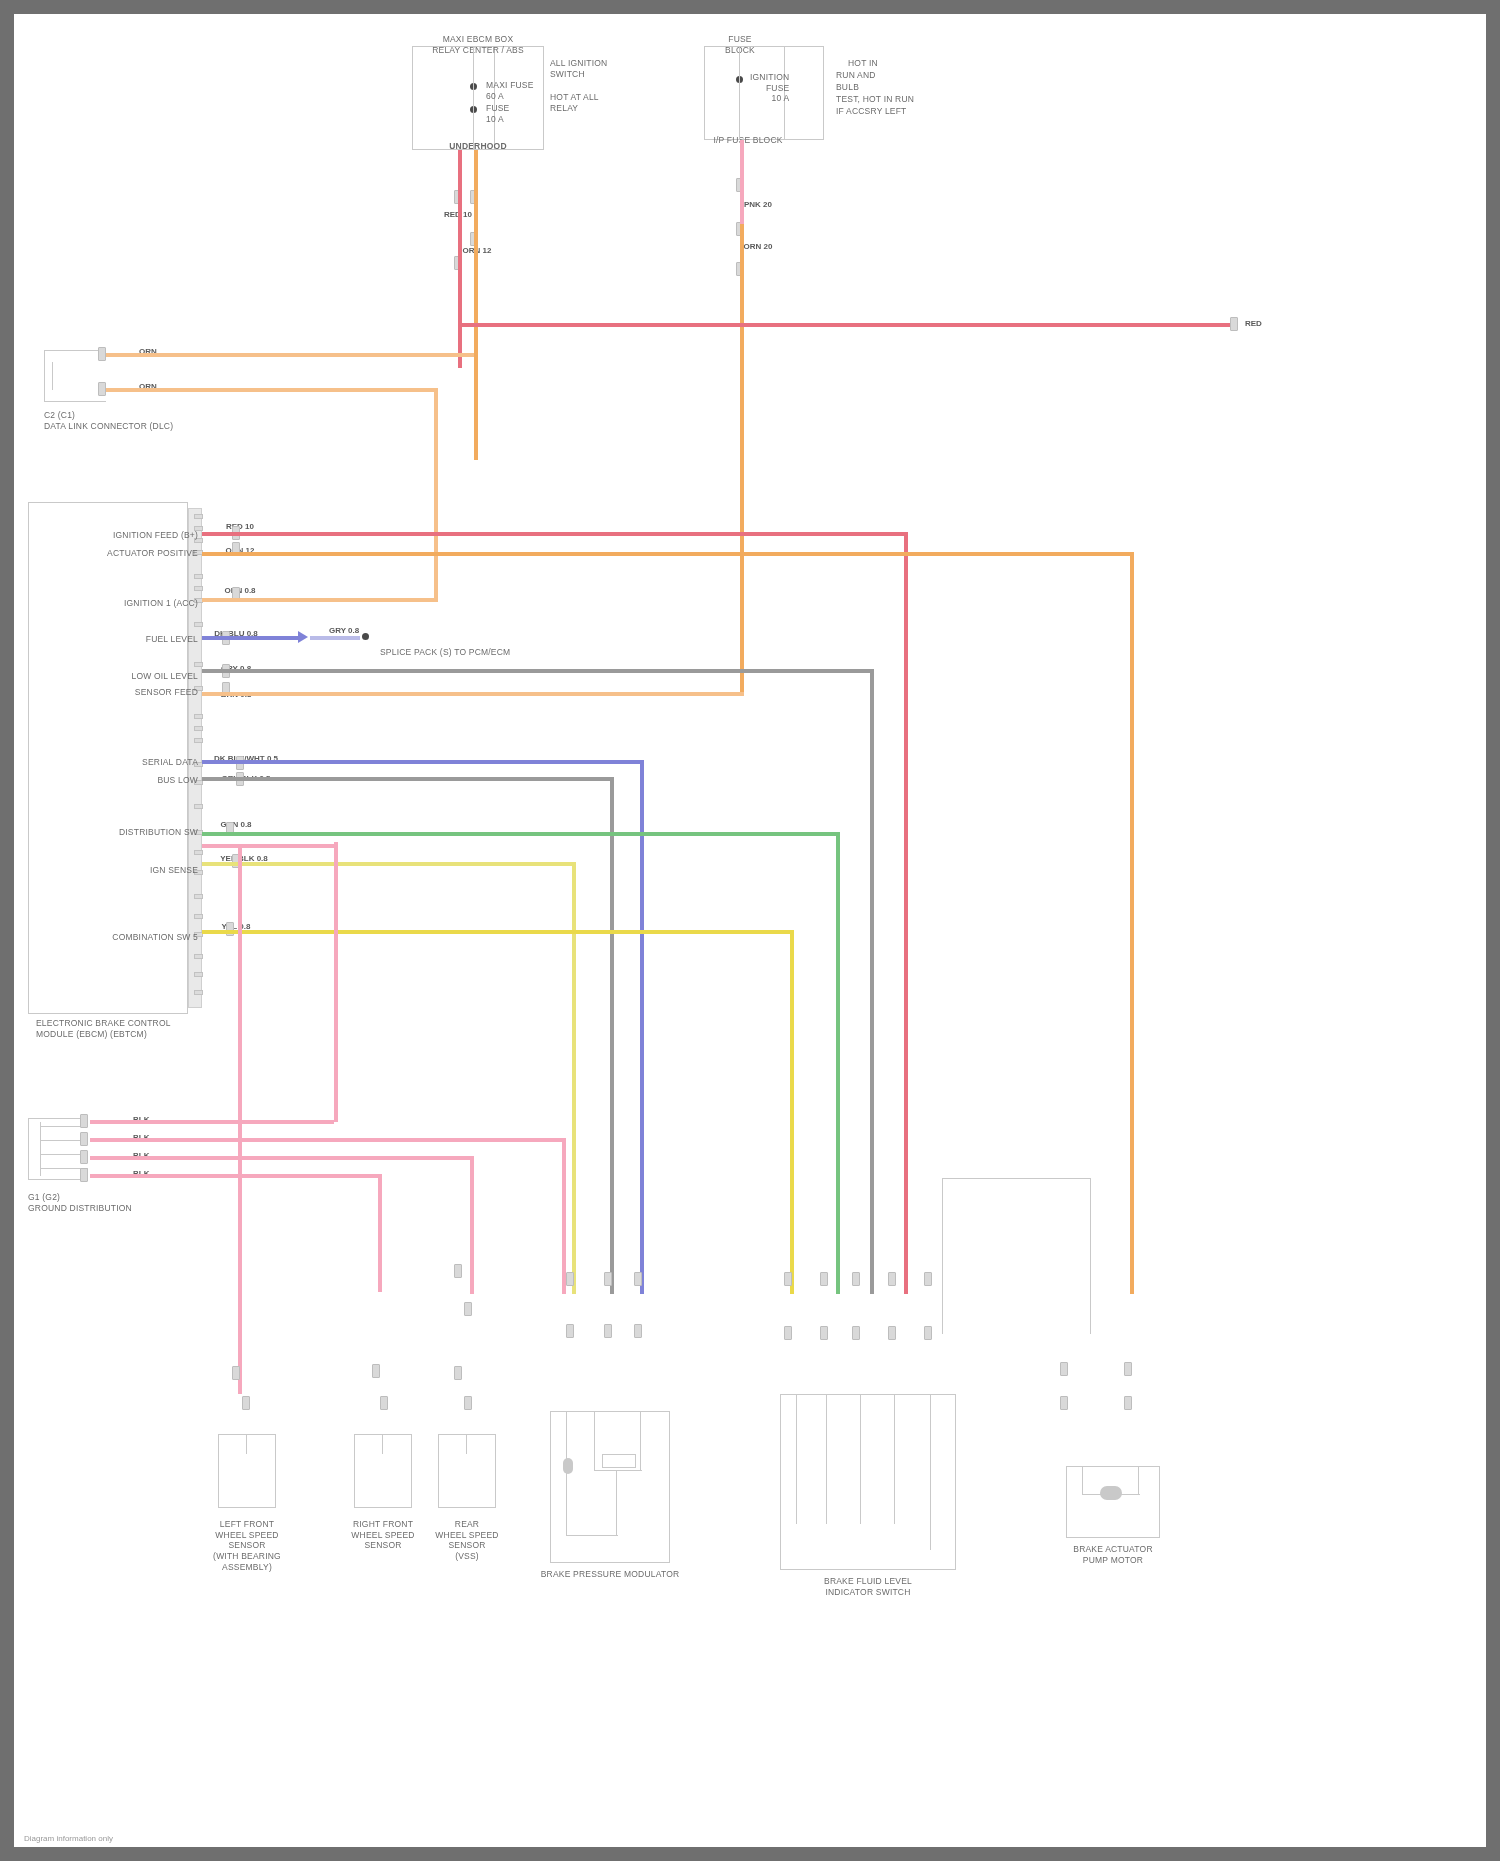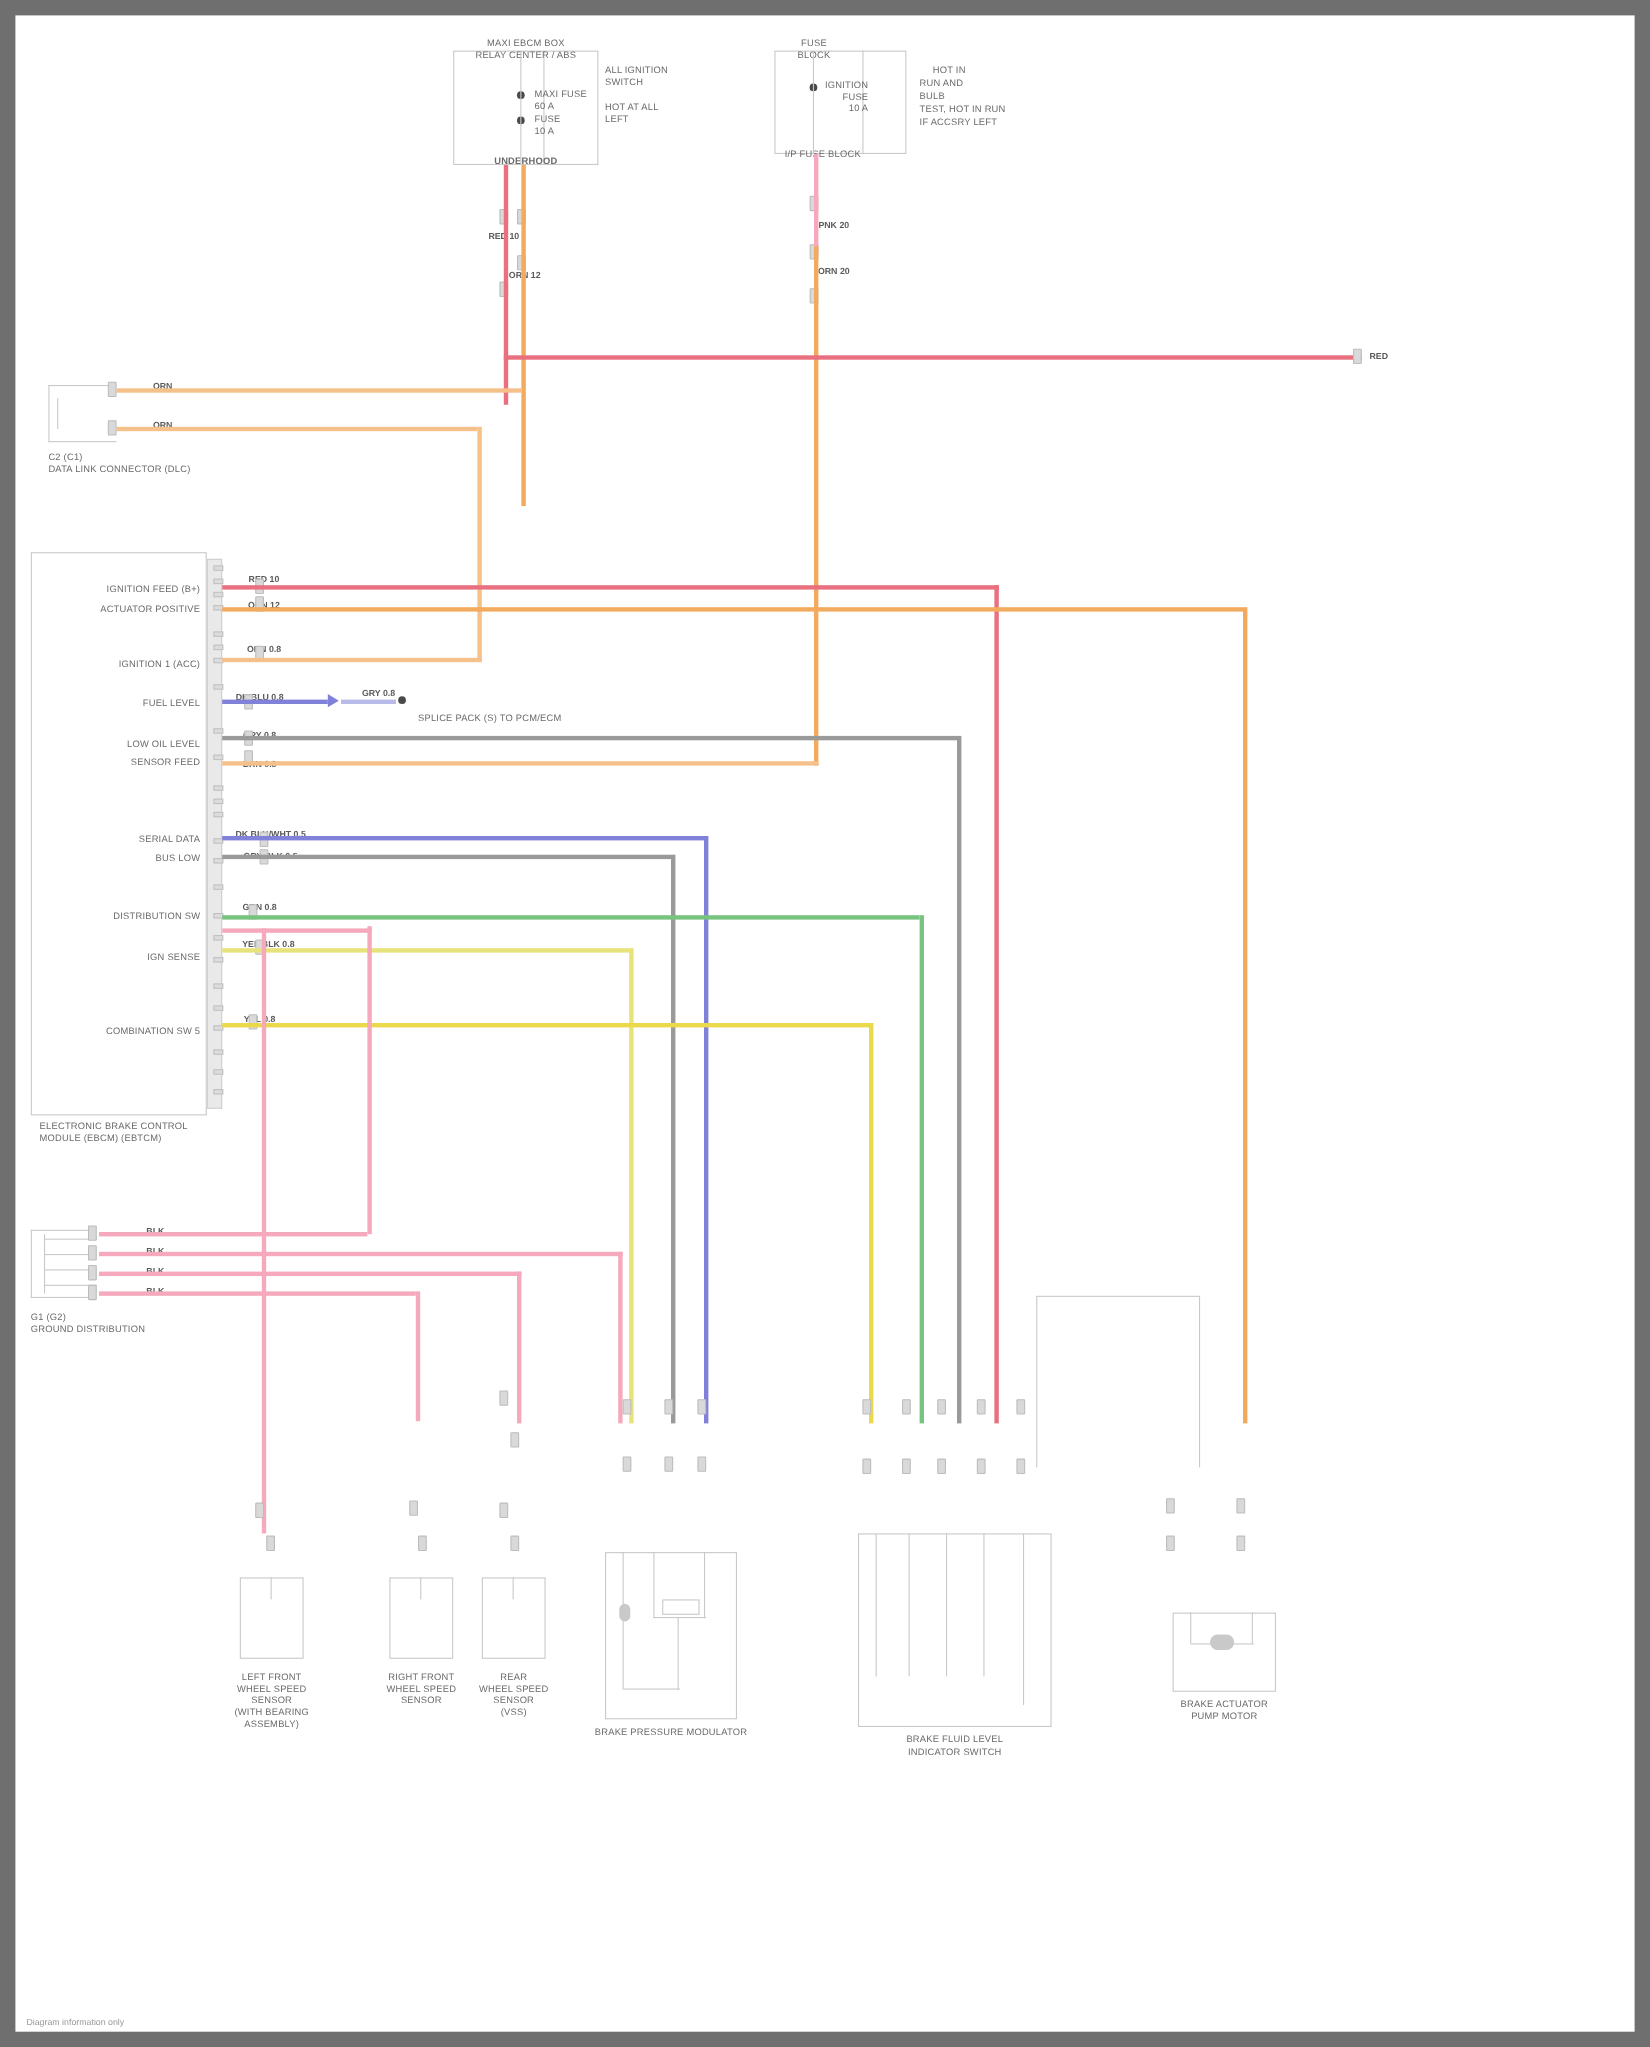--- a/index.html
+++ b/index.html
@@ -6,21 +6,21 @@
   #sheet{
     position:relative;width:1500px;height:1861px;
     background:#ffffff;
     border:14px solid #6f6f6f;
     box-sizing:border-box;
     font-family:"Liberation Sans", sans-serif;
     overflow:hidden;
   }
   .lbl{position:absolute;color:#6b6b6b;font-size:8.5px;line-height:1.25;letter-spacing:.2px;white-space:pre;}
   .lbl.c{text-align:center;transform:translateX(-50%);}
-  .lbl.r{text-align:right;transform:translateX(-100%);}
+  .lbl.r{text-align:right;transform:translateX(-100%);margin-left:16px;}
   .wlbl{position:absolute;color:#5a5a5a;font-size:8px;font-weight:bold;white-space:nowrap;
         background:#fff;padding:0 1px;}
   .wlbl.c{transform:translateX(-50%);text-align:center;}
   .box{position:absolute;border:1.4px solid #c9c9c9;box-sizing:border-box;background:transparent;}
   .wire{position:absolute;}
   .wh{height:0;border-top-width:4px;border-top-style:solid;}
   .wv{width:0;border-left-width:4px;border-left-style:solid;}
   .thin{position:absolute;background:#c9c9c9;}
   .pinstrip{position:absolute;background:#e9e9e9;border:1px solid #cfcfcf;box-sizing:border-box;}
   .pin{position:absolute;width:9px;height:5px;background:#dcdcdc;border:1px solid #c2c2c2;box-sizing:border-box;}
@@ -35,21 +35,21 @@
 <div id="sheet">
 
   <div class="box" style="left:398px;top:32px;width:132px;height:104px;"></div>
   <div class="thin" style="left:480px;top:32px;width:1.4px;height:104px;"></div>
   <div class="lbl c" style="left:464px;top:20px;">MAXI EBCM BOX</div>
   <div class="lbl c" style="left:464px;top:31px;">RELAY CENTER / ABS</div>
   <div class="lbl c" style="left:464px;top:127px;font-weight:bold;">UNDERHOOD</div>
   <div class="lbl" style="left:536px;top:44px;">ALL IGNITION
 SWITCH</div>
   <div class="lbl" style="left:536px;top:78px;">HOT AT ALL
-LEFT</div>
+RELAY</div>
   <div class="lbl" style="left:472px;top:66px;">MAXI FUSE
 60 A</div>
   <div class="lbl" style="left:472px;top:89px;">FUSE
 10 A</div>
   <div class="dot" style="left:456px;top:69px;"></div>
   <div class="dot" style="left:456px;top:92px;"></div>
   <div class="thin" style="left:459px;top:32px;width:1.4px;height:104px;"></div>
 
   <div class="conn" style="left:440px;top:176px;"></div>
   <div class="conn" style="left:456px;top:176px;"></div>

